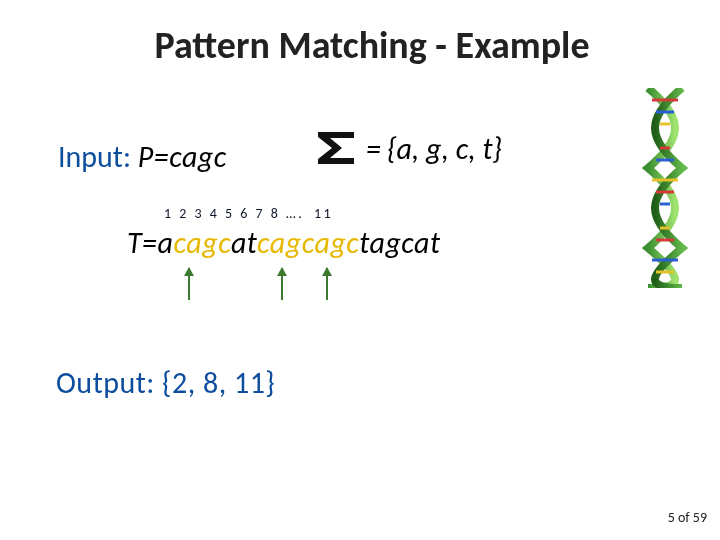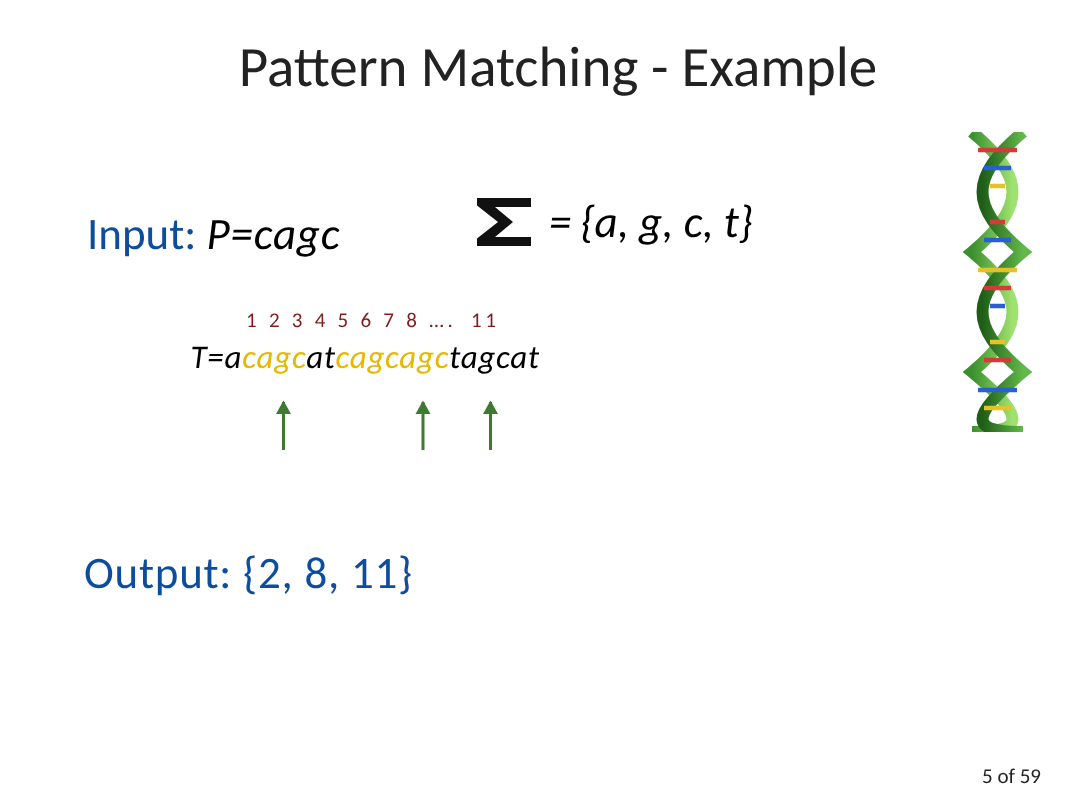--- a/index.html
+++ b/index.html
@@ -1,34 +1,34 @@
 <!DOCTYPE html>
 <html><head>
 <meta charset="utf-8">
 <style>
   * { box-sizing: border-box; margin: 0; padding: 0; }
   html, body { width: 720px; height: 540px; background: #fff; font-family: Calibri, Arial, sans-serif; overflow: hidden; }
   .slide { position: relative; width: 720px; height: 540px; }
-  .title { position: absolute; top: 22px; left: 0; width: 720px; text-align: center; font-size: 38px; color: #222; font-weight: 400; padding-left: 24px; }
+  .title { position: absolute; top: 22px; left: 0; width: 720px; text-align: center; font-size: 38px; color: #222; font-weight: 700; padding-left: 24px; }
   .input-line { position: absolute; top: 138px; left: 58px; font-size: 30px; }
   .input-line .lbl { color: #0d4d9e; }
   .input-line .pattern { font-style: italic; font-weight: 500; letter-spacing: 0.5px; }
   .sigma-block { position: absolute; top: 128px; left: 312px; display: flex; align-items: center; }
   .sigma-set { font-size: 30px; font-style: italic; margin-left: 6px; }
-  .indices { position: absolute; top: 205px; left: 164px; font-size: 14px; color: #7f1d1d; letter-spacing: 2.5px; white-space: nowrap; }
+  .indices { position: absolute; top: 205px; left: 164px; font-size: 14px; color: #0f172a; letter-spacing: 2.5px; white-space: nowrap; }
   .indices .g11 { margin-left: 4px; }
-  .seq-line { position: absolute; top: 224px; left: 127px; font-size: 22px; font-style: italic; font-weight: 500; letter-spacing: 0.5px; white-space: nowrap; }
+  .seq-line { position: absolute; top: 224px; left: 127px; font-size: 30px; font-style: italic; font-weight: 500; letter-spacing: 0.5px; white-space: nowrap; }
   .seq-line .hl { color: #e6b800; }
   .arrow { position: absolute; width: 2px; height: 32px; background: #3d7a2f; }
   .arrow::before { content: ""; position: absolute; top: -1px; left: -4px; width: 0; height: 0; border-left: 5px solid transparent; border-right: 5px solid transparent; border-bottom: 9px solid #3d7a2f; }
   .arrow1 { top: 268px; left: 188px; }
   .arrow2 { top: 268px; left: 281px; }
   .arrow3 { top: 268px; left: 326px; }
   .output-line { position: absolute; top: 352px; left: 56px; font-size: 30px; color: #0d4d9e; letter-spacing: 0.5px; margin-top: 12px; }
-  .footer { position: absolute; bottom: 14px; right: 26px; font-size: 14px; color: #222; }
+  .footer { position: absolute; bottom: 14px; right: 13px; font-size: 14px; color: #222; }
   .dna { position: absolute; top: 88px; right: 26px; width: 58px; height: 200px; }
 </style>
 </head>
 <body>
 
 <div class="slide">
 
   <div class="title">Pattern Matching - Example</div>
 
   <div class="input-line">

